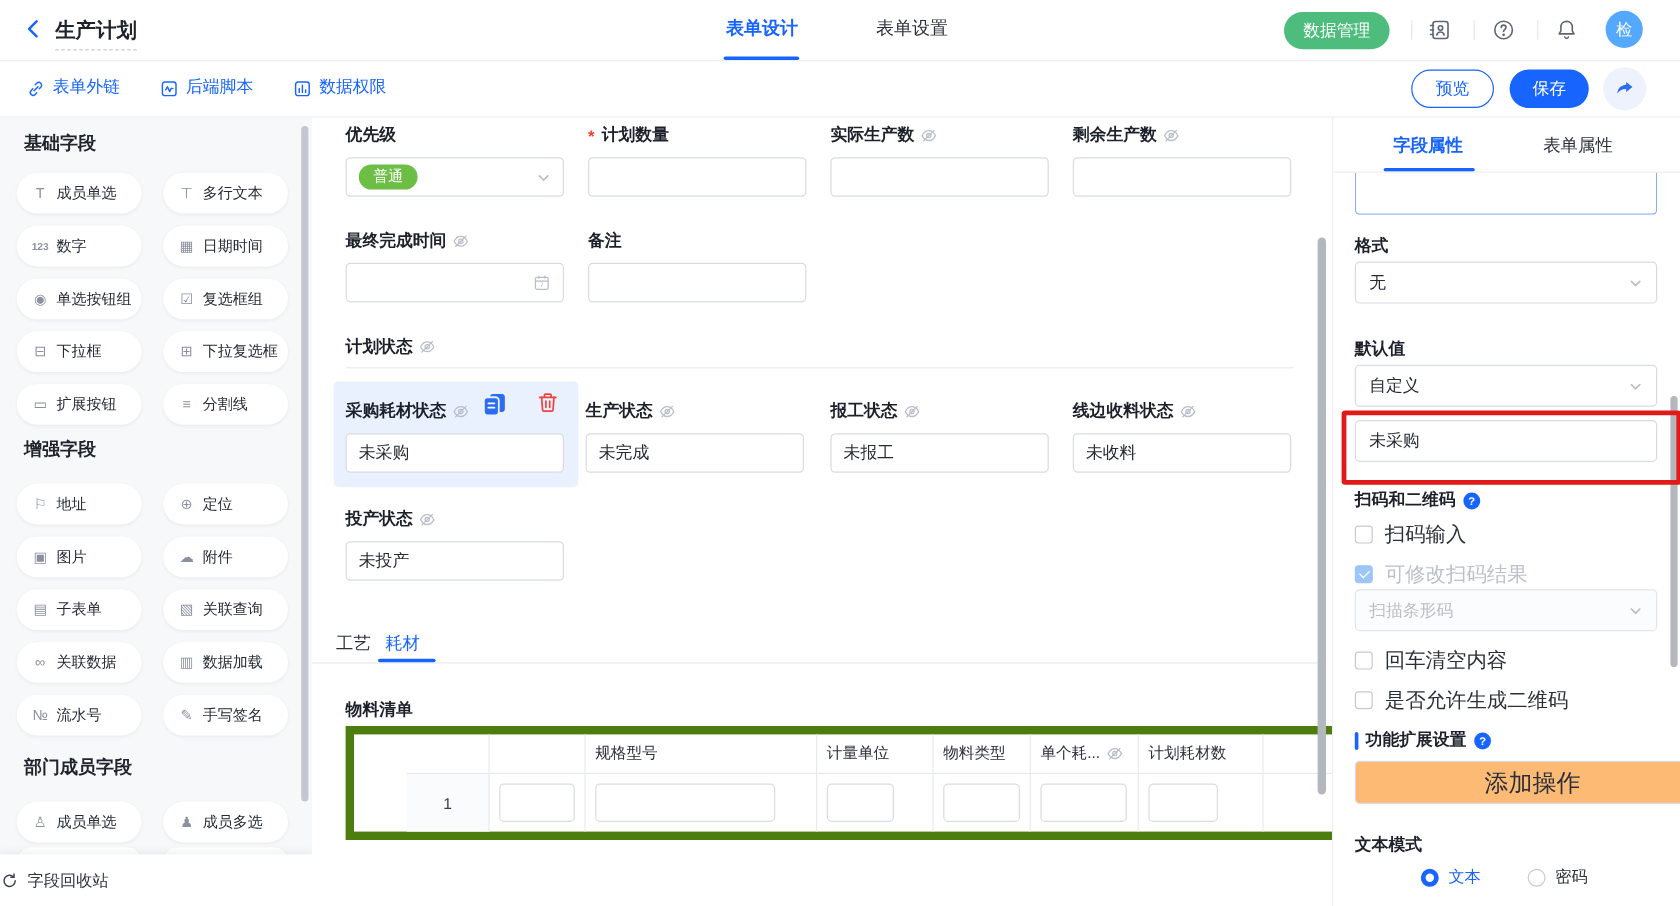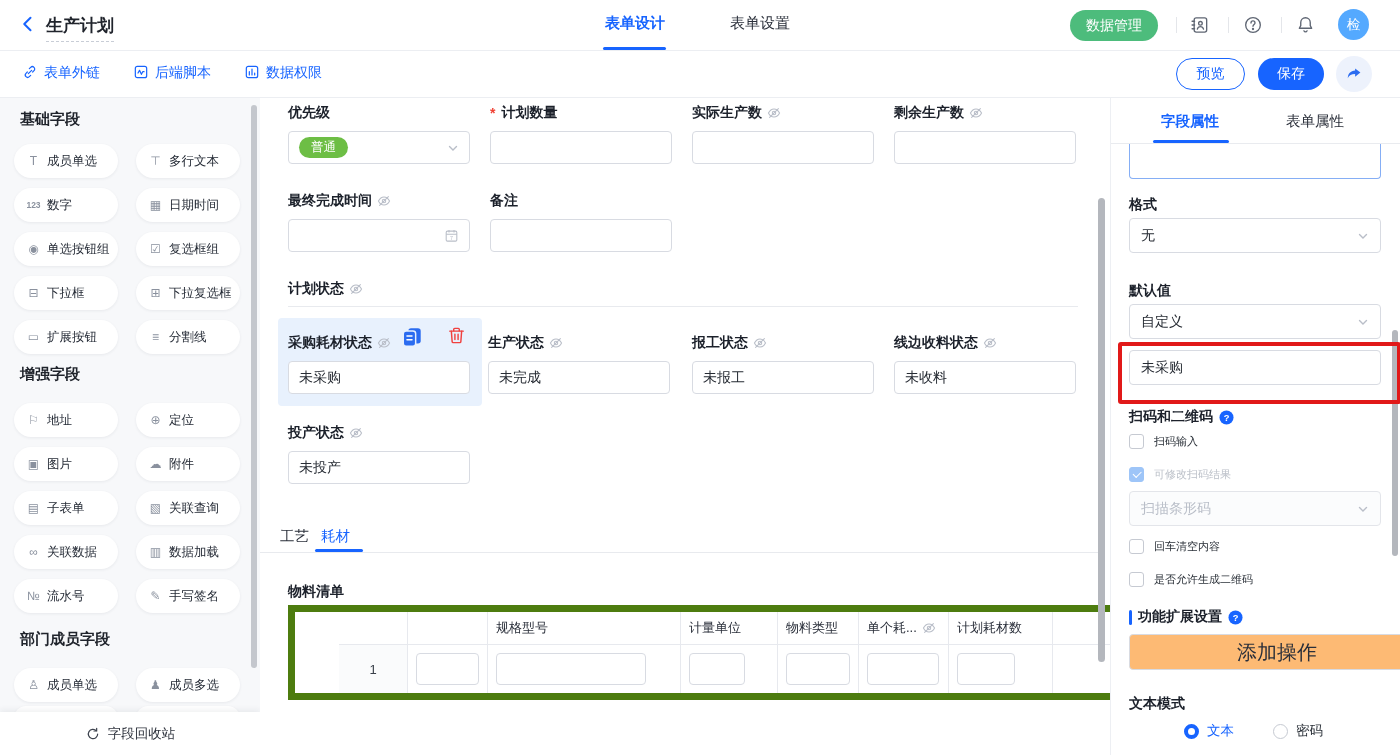--- a/index.html
+++ b/index.html
@@ -20,41 +20,41 @@
                   background:#4dbc7c;color:#fff;font-size:14px;border:none;cursor:pointer;}
   .vdiv{position:absolute;top:17px;width:1px;height:16px;background:#e4e6ea;}
   .top-icon{position:absolute;top:15px;cursor:pointer;}
   .avatar{position:absolute;left:1338px;top:9px;width:31px;height:31px;border-radius:50%;
           background:#54a9ff;color:#fff;font-size:13.5px;display:flex;align-items:center;
           justify-content:center;cursor:pointer;}
 
   
   .toolbar{position:absolute;left:0;top:50px;width:1400px;height:47px;background:#fff;
            border-bottom:1px solid #eceef2;z-index:39;}
-  .tool-link{position:absolute;top:14px;display:flex;align-items:flex-start;gap:6px;color:#1764ff;
+  .tool-link{position:absolute;top:14px;display:flex;align-items:flex-end;gap:6px;color:#1764ff;
              font-size:14px;cursor:pointer;}
   .btn-outline{position:absolute;left:1176px;top:58px;width:69px;height:32px;border-radius:16px;
                border:1px solid #1764ff;color:#1764ff;background:#fff;font-size:14px;cursor:pointer;z-index:41;}
   .btn-solid{position:absolute;left:1258px;top:58px;width:66px;height:32px;border-radius:16px;
              border:none;background:#1764ff;color:#fff;font-size:14px;cursor:pointer;z-index:41;}
   .btn-share{position:absolute;left:1336px;top:56px;width:36px;height:36px;border-radius:50%;
              background:#edf2fc;display:flex;align-items:center;justify-content:center;cursor:pointer;z-index:41;}
 
   
   .sidebar{position:absolute;left:0;top:97px;width:260px;height:658px;background:#f7f8fa;overflow:hidden;}
   .sb-title{position:absolute;left:20px;font-size:15px;font-weight:700;color:#20242c;}
   .pill{position:absolute;width:104px;height:34px;background:#fff;border-radius:17px;display:flex;
         align-items:center;padding:0 6px 0 11px;box-sizing:border-box;font-size:12.5px;color:#252b36;
         box-shadow:0 1px 3px rgba(30,40,60,.07);cursor:pointer;white-space:nowrap;}
   .pill .pi{width:17px;margin-right:5px;color:#8a919e;font-size:12px;display:flex;
             justify-content:center;flex:none;}
   .pill .pi.num{font-size:8.5px;font-weight:700;letter-spacing:0;}
   .recycle-bar{position:absolute;left:0;top:615px;width:260px;height:43px;background:#fff;
                box-shadow:0 -2px 6px rgba(30,40,60,.07);display:flex;align-items:center;
-               justify-content:center;gap:7px;font-size:13.5px;color:#30353f;cursor:pointer;z-index:5;}
+               justify-content:flex-start;gap:7px;font-size:13.5px;color:#30353f;cursor:pointer;z-index:5;}
   .sb-scroll{position:absolute;left:251px;top:8px;width:6px;height:563px;border-radius:3px;background:#c4c7cd;}
 
   
   .canvas{position:absolute;left:260px;top:97px;width:850px;height:658px;background:#fff;}
   .fld{position:absolute;width:182px;}
   .fld-label{display:flex;align-items:center;gap:5px;height:18px;font-size:14px;font-weight:700;color:#1c212b;}
   .req{color:#f04134;margin-right:1px;}
   .fld-box{margin-top:9px;height:33px;border:1px solid #d8dbe2;border-radius:4px;background:#fff;
            display:flex;align-items:center;padding:0 10px;font-size:14px;color:#262b33;
            box-sizing:border-box;cursor:text;}
@@ -88,21 +88,21 @@
   .p-label{position:absolute;font-size:14px;font-weight:700;color:#1c212b;display:flex;align-items:center;gap:6px;}
   .p-input{position:absolute;left:18px;width:252px;height:35px;border:1px solid #d8dbe2;border-radius:4px;
            background:#fff;display:flex;align-items:center;padding:0 11px;font-size:14px;color:#262b33;
            box-sizing:border-box;cursor:text;}
   .p-select{cursor:pointer;}
   .p-select .spacer{flex:1;}
   .p-input.top-cut{top:47px;border-color:#85aef5;border-top:none;border-radius:0 0 4px 4px;}
   .p-input.disabled{color:#b9bec8;border-color:#e3e5ea;background:#fbfcfd;cursor:default;}
   .red-annot{position:absolute;left:7px;top:245px;width:275px;height:54px;border:4px solid #e11919;
              border-radius:3px;z-index:10;pointer-events:none;}
-  .cbrow{position:absolute;left:18px;display:flex;align-items:center;gap:10px;font-size:11px;
+  .cbrow{position:absolute;left:18px;display:flex;align-items:center;gap:10px;font-size:17px;
          color:#2a3038;cursor:pointer;}
   .cb{width:15px;height:15px;border:1.4px solid #c6cad2;border-radius:3px;background:#fff;
       box-sizing:border-box;flex:none;}
   .cb.checked-dis{background:#9ec5f8;border-color:#9ec5f8;position:relative;}
   .cb.checked-dis::after{content:"";position:absolute;left:3px;top:3.2px;width:7px;height:3.5px;
       border-left:1.8px solid #fff;border-bottom:1.8px solid #fff;transform:rotate(-45deg);}
   .cbrow.dim{color:#bcc1c9;}
   .sec-bar{width:3px;height:15px;background:#1764ff;border-radius:2px;}
   .p-btn{position:absolute;left:18px;width:296px;height:36px;border:1px solid #d8dbe2;border-radius:4px;
          background:#fdba74;font-size:20px;color:#2a2f3a;cursor:pointer;}

